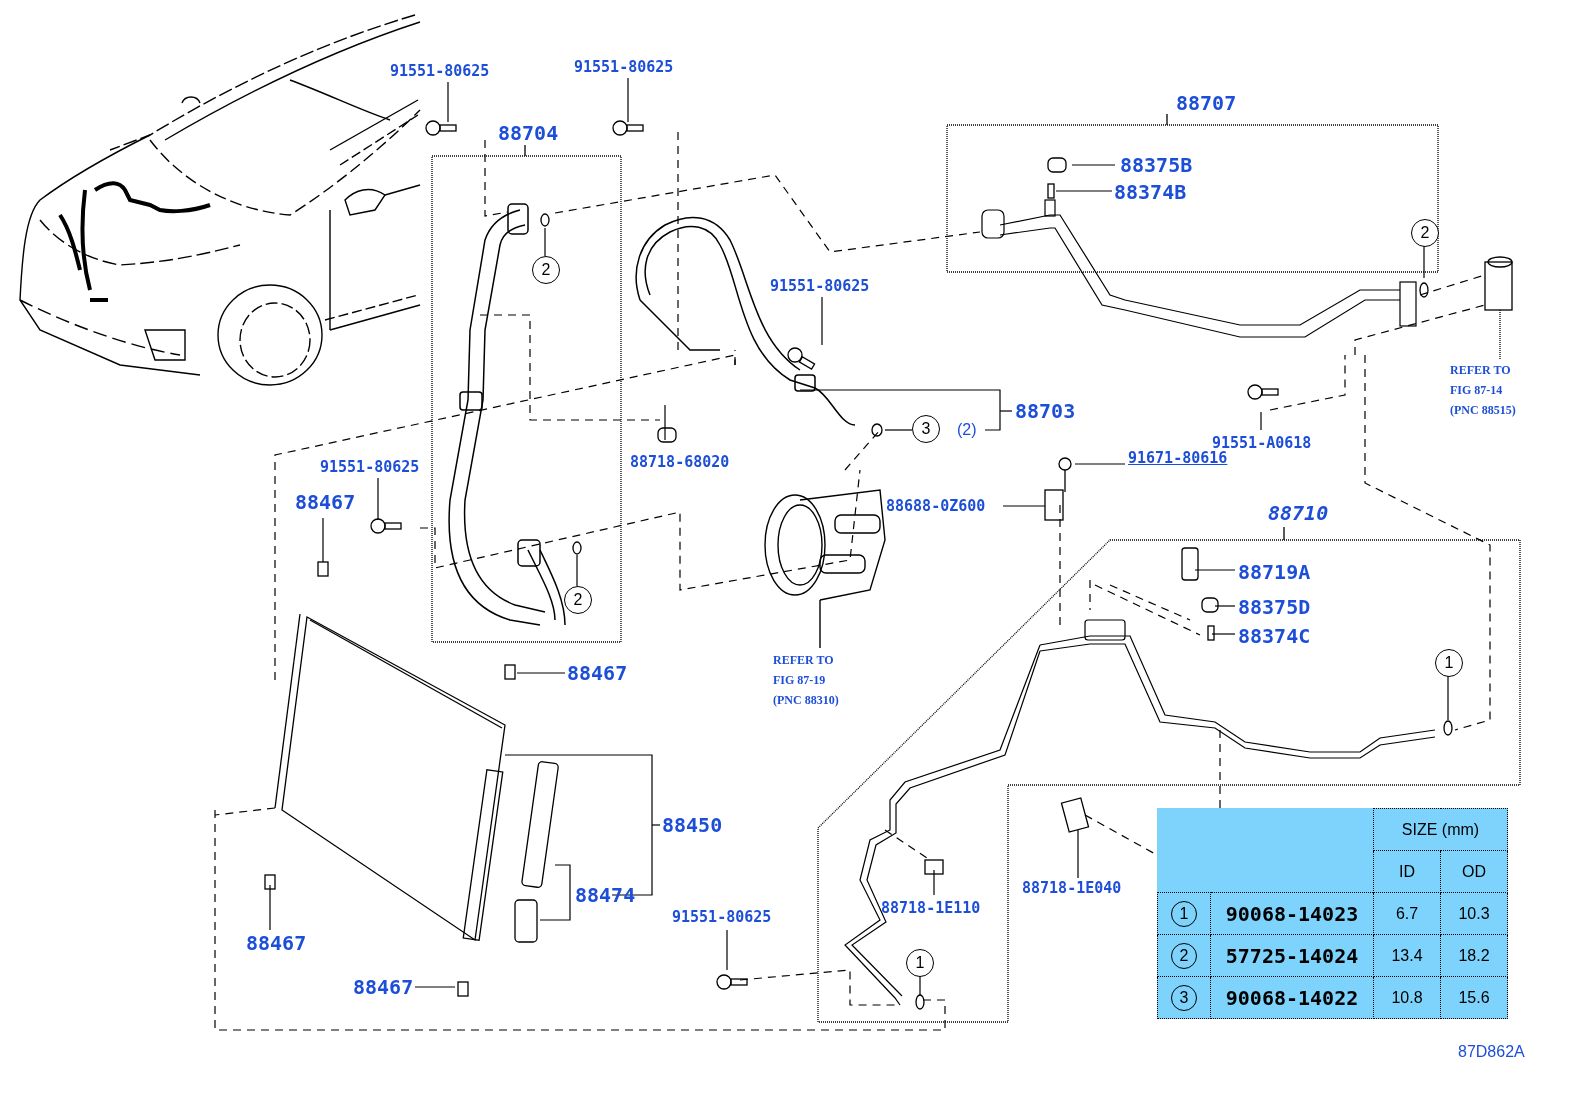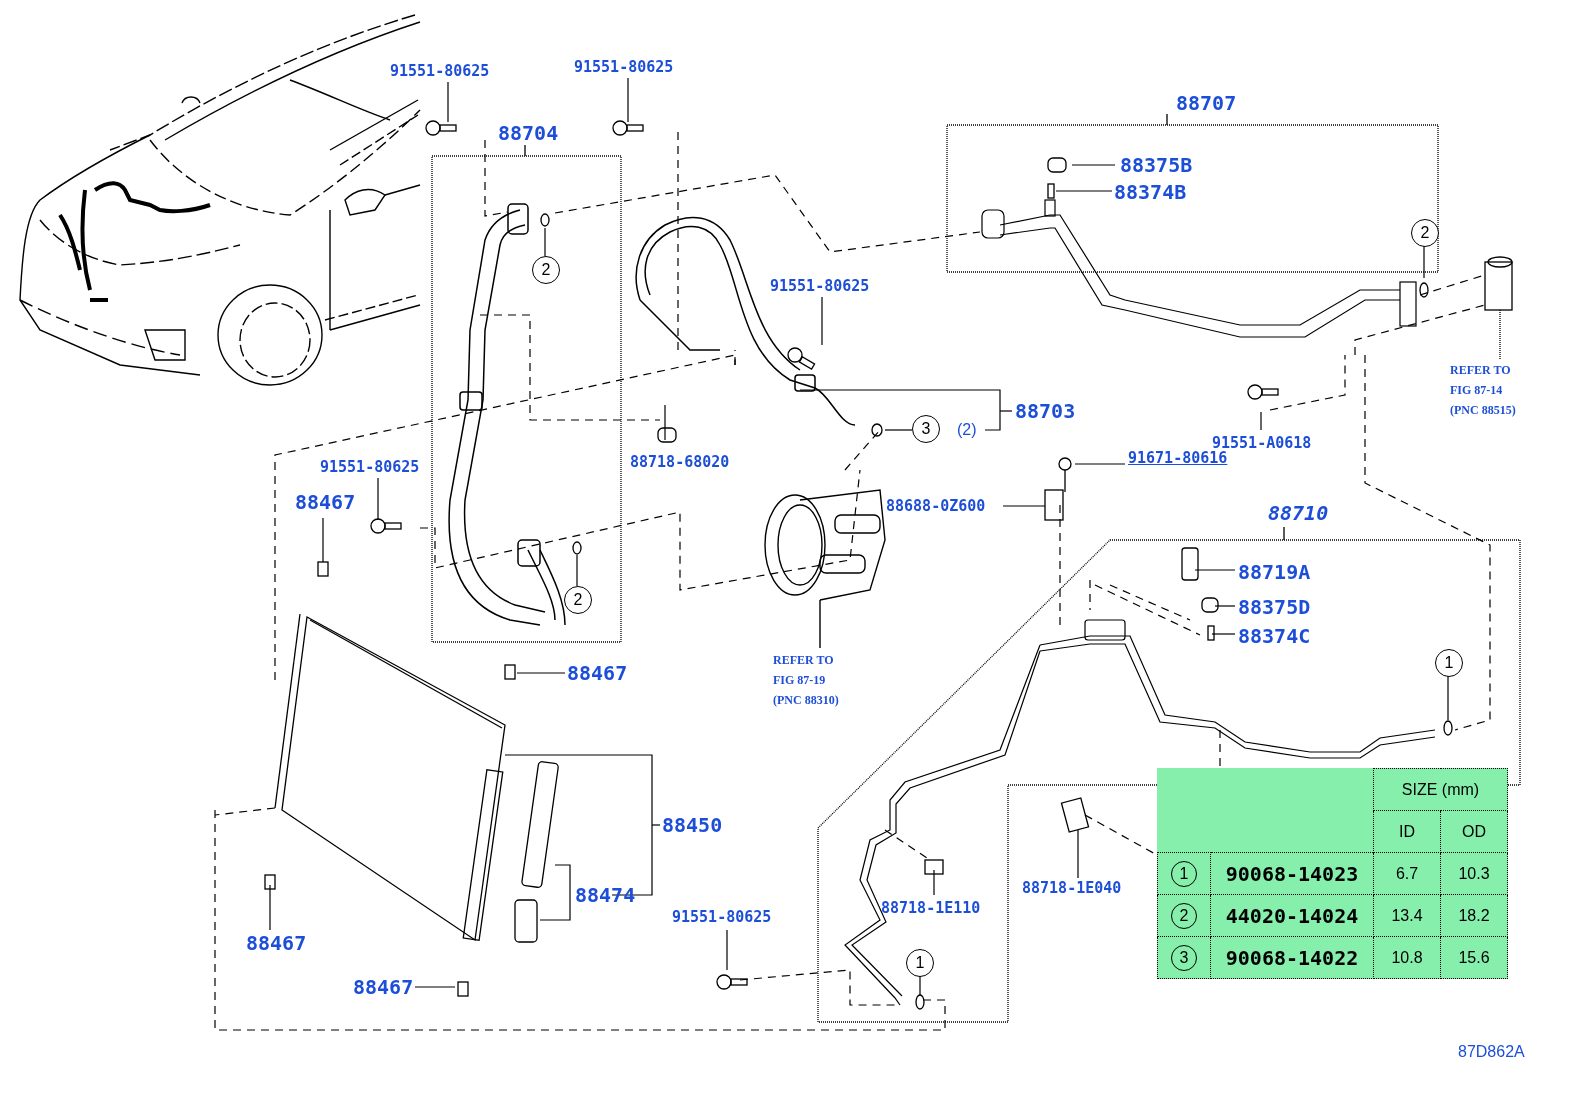--- a/index.html
+++ b/index.html
@@ -4,21 +4,21 @@
 <style>
   html, body { margin:0; padding:0; background:#ffffff; }
   body { width:1592px; height:1099px; position:relative; overflow:hidden; font-family:"DejaVu Sans Mono", monospace; color:#000; }
   #diagram { position:absolute; left:0; top:0; }
   .lbl { position:absolute; font-family:"DejaVu Sans Mono", "Liberation Mono", monospace; font-weight:bold; font-size:20px; line-height:20px; white-space:nowrap; color:#1d4ed8; }
   .lbl.sm { font-size:15px; line-height:16px; }
   .lbl.ref { font-family:"Liberation Serif", "DejaVu Serif", serif; font-size:12px; line-height:20px; white-space:pre; }
   .lbl.ill { font-family:"Liberation Sans", "DejaVu Sans", sans-serif; font-weight:normal; font-size:16px; }
   .callout { position:absolute; width:26px; height:26px; border:1.5px solid #000; border-radius:50%; background:#fff;
              font-family:"Liberation Sans", "DejaVu Sans", sans-serif; font-size:16px; line-height:26px; text-align:center; }
-  #size-table { position:absolute; left:1157px; top:768px; border-collapse:collapse; background:#86efac; }
+  #size-table { position:absolute; left:1157px; top:808px; border-collapse:collapse; background:#7dd3fc; }
   #size-table td { border:1.5px dotted #000; height:41px; padding:0; text-align:center; font-size:16px;
                    font-family:"Liberation Sans", "DejaVu Sans", sans-serif; }
   #size-table td.pn { font-family:"DejaVu Sans Mono", monospace; font-weight:bold; font-size:20px; width:162px; }
   #size-table td.num { width:66px; }
   #size-table td.sym { width:52px; }
   #size-table td.blank { border:none; }
   .tcirc { display:inline-block; width:24px; height:24px; border:1.5px solid #000; border-radius:50%; line-height:24px; font-size:16px; }
 </style>
 </head>
 <body>
@@ -267,21 +267,21 @@
     <td class="num">OD</td>
   </tr>
   <tr>
     <td class="sym"><span class="tcirc">1</span></td>
     <td class="pn">90068-14023</td>
     <td class="num">6.7</td>
     <td class="num">10.3</td>
   </tr>
   <tr>
     <td class="sym"><span class="tcirc">2</span></td>
-    <td class="pn">44020-14024</td>
+    <td class="pn">57725-14024</td>
     <td class="num">13.4</td>
     <td class="num">18.2</td>
   </tr>
   <tr>
     <td class="sym"><span class="tcirc">3</span></td>
     <td class="pn">90068-14022</td>
     <td class="num">10.8</td>
     <td class="num">15.6</td>
   </tr>
 </tbody>

